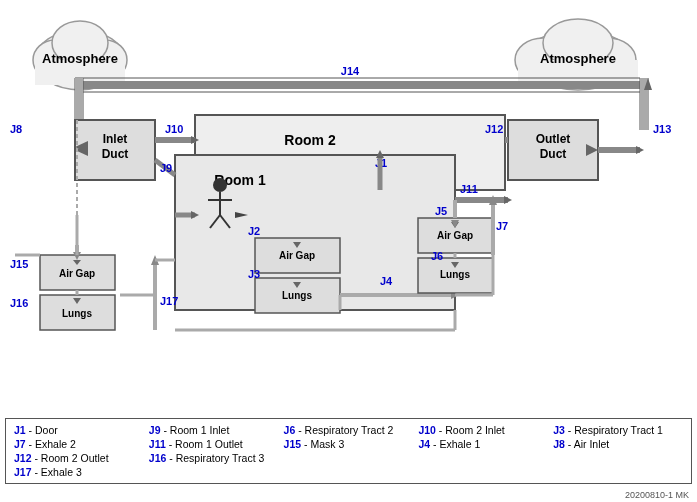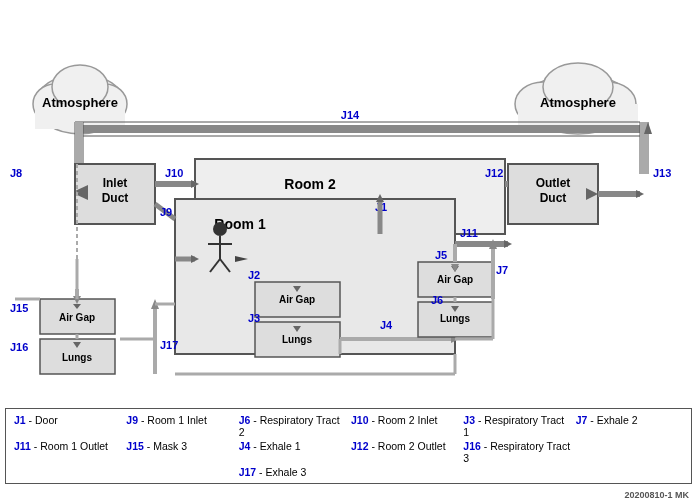--- a/index.html
+++ b/index.html
@@ -10,30 +10,28 @@
       font-family: Arial, sans-serif;
       position: relative;
       overflow: hidden;
     }
 
     .diagram-area {
       position: relative;
       width: 697px;
       height: 390px;
       background: #fff;
-      margin-top: 44px;
     }
 
     .version-text {
       position: absolute;
       bottom: 2px;
       right: 8px;
       font-size: 9px;
       color: #555;
-      font-weight: bold;
     }
 
     svg {
       position: absolute;
       top: 0;
       left: 0;
       width: 697px;
       height: 390px;
     }
   </style>
@@ -226,34 +224,35 @@
     <line x1="120" y1="295" x2="155" y2="295" stroke="#aaa" stroke-width="3"></line>
     <line x1="155" y1="260" x2="175" y2="260" stroke="#aaa" stroke-width="3"></line>
 
     <line x1="77" y1="92" x2="77" y2="255" stroke="#aaa" stroke-width="2" stroke-dasharray="4,3"></line>
 
     <polygon points="75,147 88,141 88,153" fill="#666"></polygon>
 
   </svg>
 </div>
 
-<div style="position:absolute; bottom:18px; left:5px; right:5px; border:1.5px solid #555; padding:5px 8px; display:grid; grid-template-columns:1fr 1fr 1fr 1fr 1fr 1fr; gap:2px 5px; font-size:10.5px; background:#fff;">
+<div style="position:absolute; bottom:18px; left:5px; right:5px; border:1.5px solid #555; padding:5px 8px; display:grid; grid-template-columns:1fr 1fr 1fr 1fr 1fr; gap:2px 5px; font-size:10.5px; background:#fff;">
 
   <div><span class="jlabel" style="color:#00c;font-weight:bold;">J1</span> - Door</div>
   <div><span style="color:#00c;font-weight:bold;">J9</span>  - Room 1 Inlet</div>
 
   <div><span style="color:#00c;font-weight:bold;">J6</span> - Respiratory Tract 2</div>
   <div><span style="color:#00c;font-weight:bold;">J10</span> - Room 2 Inlet</div>
 
   <div><span style="color:#00c;font-weight:bold;">J3</span> - Respiratory Tract 1</div>
   <div><span style="color:#00c;font-weight:bold;">J7</span> - Exhale 2</div>
   <div><span style="color:#00c;font-weight:bold;">J11</span> - Room 1 Outlet</div>
   <div><span style="color:#00c;font-weight:bold;">J15</span> - Mask 3</div>
 
   <div><span style="color:#00c;font-weight:bold;">J4</span> - Exhale 1</div>
+  <div><span style="color:#00c;font-weight:bold;">J8</span> - Air Inlet</div>
   <div><span style="color:#00c;font-weight:bold;">J12</span> - Room 2 Outlet</div>
   <div><span style="color:#00c;font-weight:bold;">J16</span> - Respiratory Tract 3</div>
 
   <div></div>
     <div></div>
     <div></div>
   <div><span style="color:#00c;font-weight:bold;">J17</span> - Exhale 3</div>
 </div>
 
 <div class="version-text">20200810-1 MK</div>

